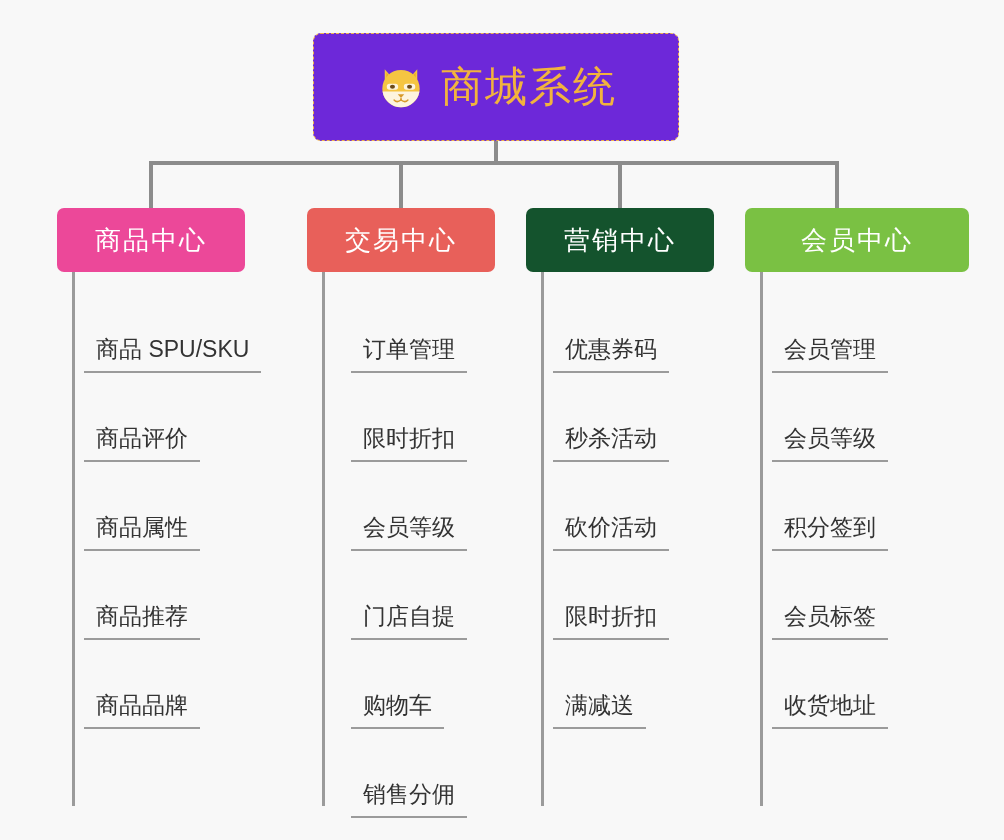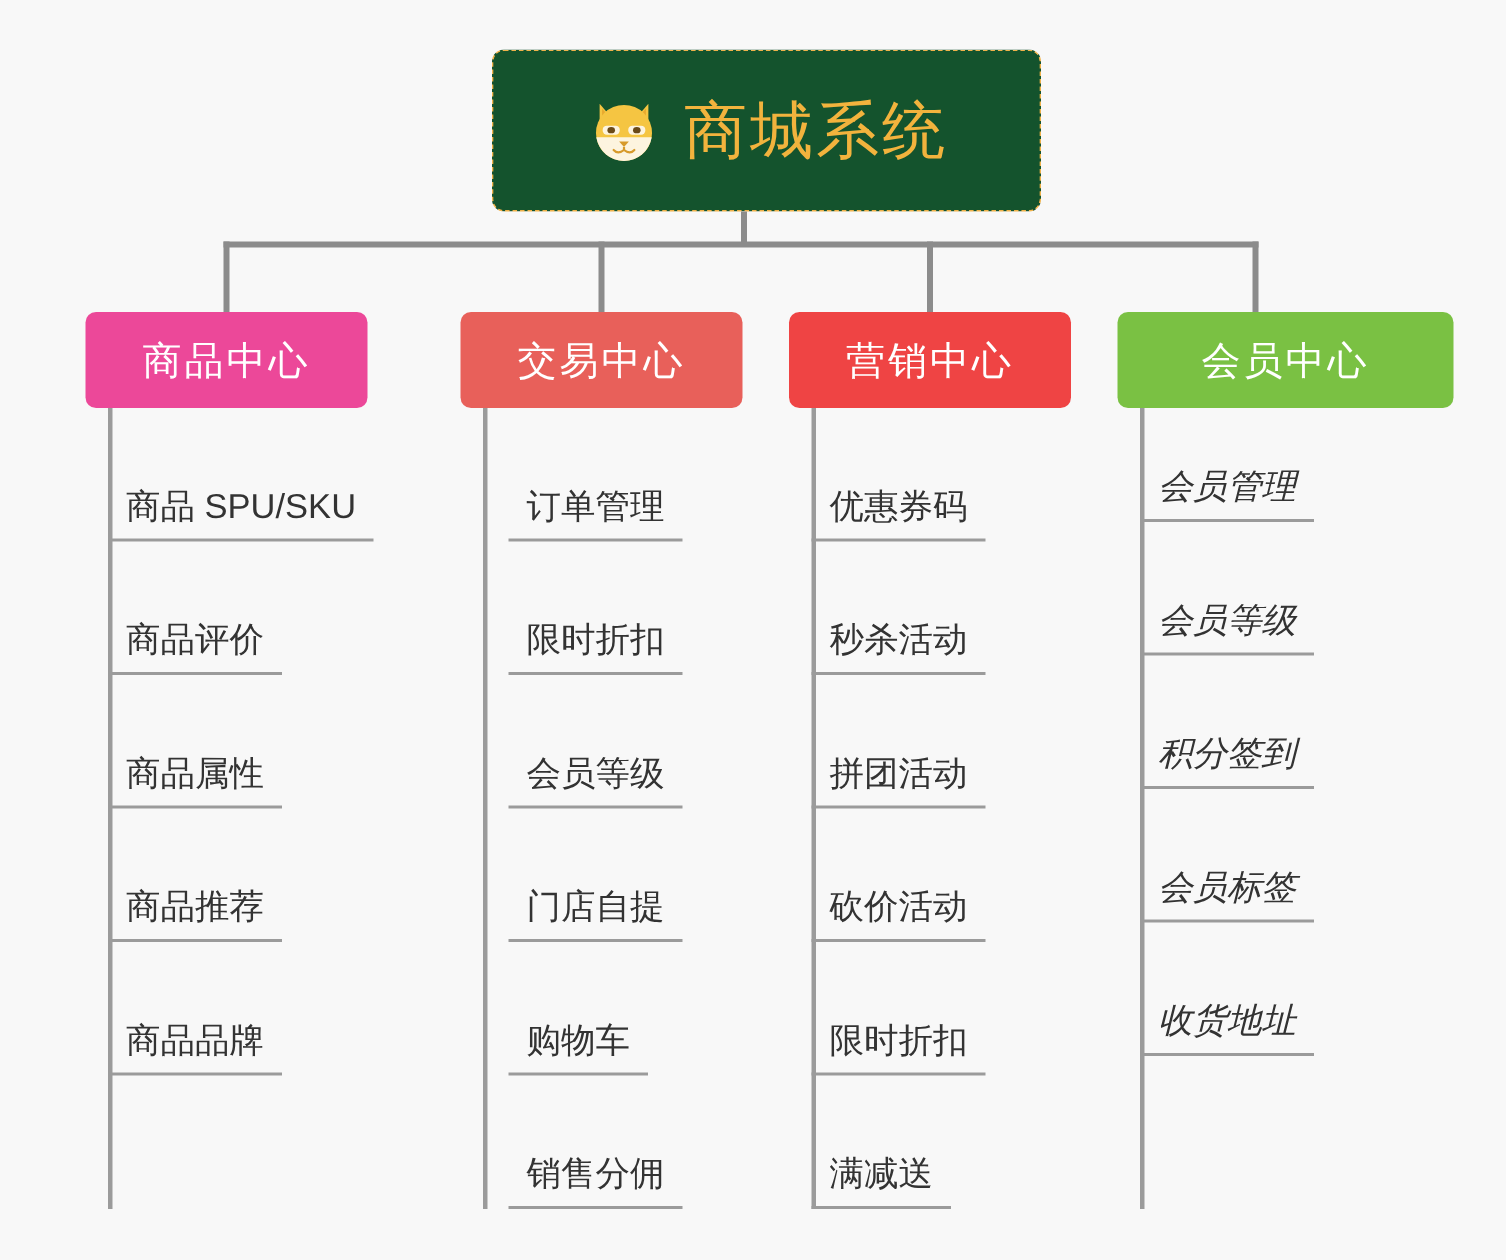--- a/index.html
+++ b/index.html
@@ -16,26 +16,26 @@
   }
   #stage {
     position: relative;
     width: 1004px;
     height: 840px;
   }
 
   
   .root-node {
     position: absolute;
-    left: 328px;
+    left: 313px;
     top: 33px;
     width: 366px;
     height: 108px;
     box-sizing: border-box;
-    background: #14532d;
+    background: #6d28d9;
     border: 1px dashed #f0b24a;
     border-radius: 8px;
     display: flex;
     align-items: center;
     justify-content: center;
     gap: 14px;
   }
   .root-emoji {
     width: 52px;
     height: 52px;
@@ -79,21 +79,21 @@
     box-sizing: border-box;
   }
   .cat-rail {
     position: absolute;
     width: 3px;
     background: #9b9b9b;
   }
   .leaf-list {
     position: absolute;
     list-style: none;
-    margin: 0;
+    margin: 12px;
     padding: 0;
   }
   .leaf-item {
     position: relative;
     height: 89px;
     display: flex;
     align-items: flex-end;
     justify-content: flex-start;
   }
   .leaf-text {
@@ -186,52 +186,49 @@
       <li class="leaf-item">
         <span class="leaf-text">购物车</span>
       </li>
       <li class="leaf-item">
         <span class="leaf-text">销售分佣</span>
       </li>
     </ul>
   </div>
 
   <div class="category" style="left:526px;">
-    <div class="cat-head" style="width:188px; background:#ef4444;">
+    <div class="cat-head" style="width:188px; background:#14532d;">
       <span>营销中心</span>
     </div>
     <div class="cat-rail" style="left:15px; top:64px; height:534px;"></div>
     <ul class="leaf-list" style="left:15px; top:64px;">
       <li class="leaf-item">
         <span class="leaf-text">优惠券码</span>
       </li>
       <li class="leaf-item">
         <span class="leaf-text">秒杀活动</span>
-      </li>
-      <li class="leaf-item">
-        <span class="leaf-text">拼团活动</span>
       </li>
       <li class="leaf-item">
         <span class="leaf-text">砍价活动</span>
       </li>
       <li class="leaf-item">
         <span class="leaf-text">限时折扣</span>
       </li>
       <li class="leaf-item">
         <span class="leaf-text">满减送</span>
       </li>
     </ul>
   </div>
 
   <div class="category" style="left:745px;">
     <div class="cat-head" style="width:224px; background:#7ac143;">
       <span>会员中心</span>
     </div>
     <div class="cat-rail" style="left:15px; top:64px; height:534px;"></div>
-    <ul class="leaf-list" style="left:15px; top:51px;font-style:italic;">
+    <ul class="leaf-list" style="left:15px; top:64px;">
       <li class="leaf-item">
         <span class="leaf-text">会员管理</span>
       </li>
       <li class="leaf-item">
         <span class="leaf-text">会员等级</span>
       </li>
       <li class="leaf-item">
         <span class="leaf-text">积分签到</span>
       </li>
       <li class="leaf-item">

